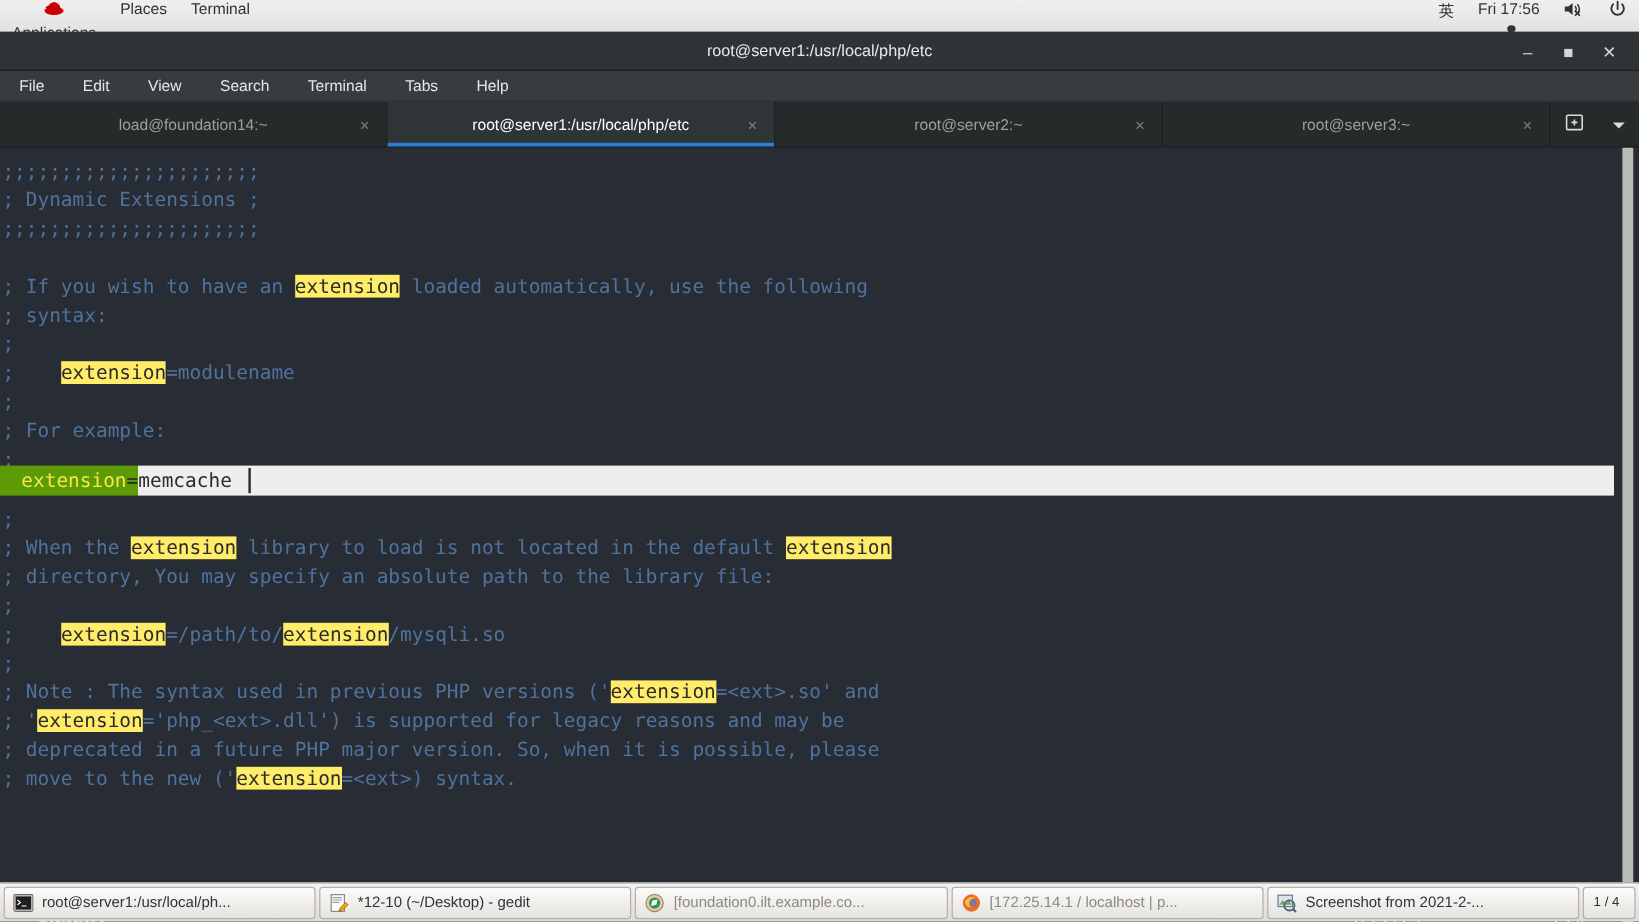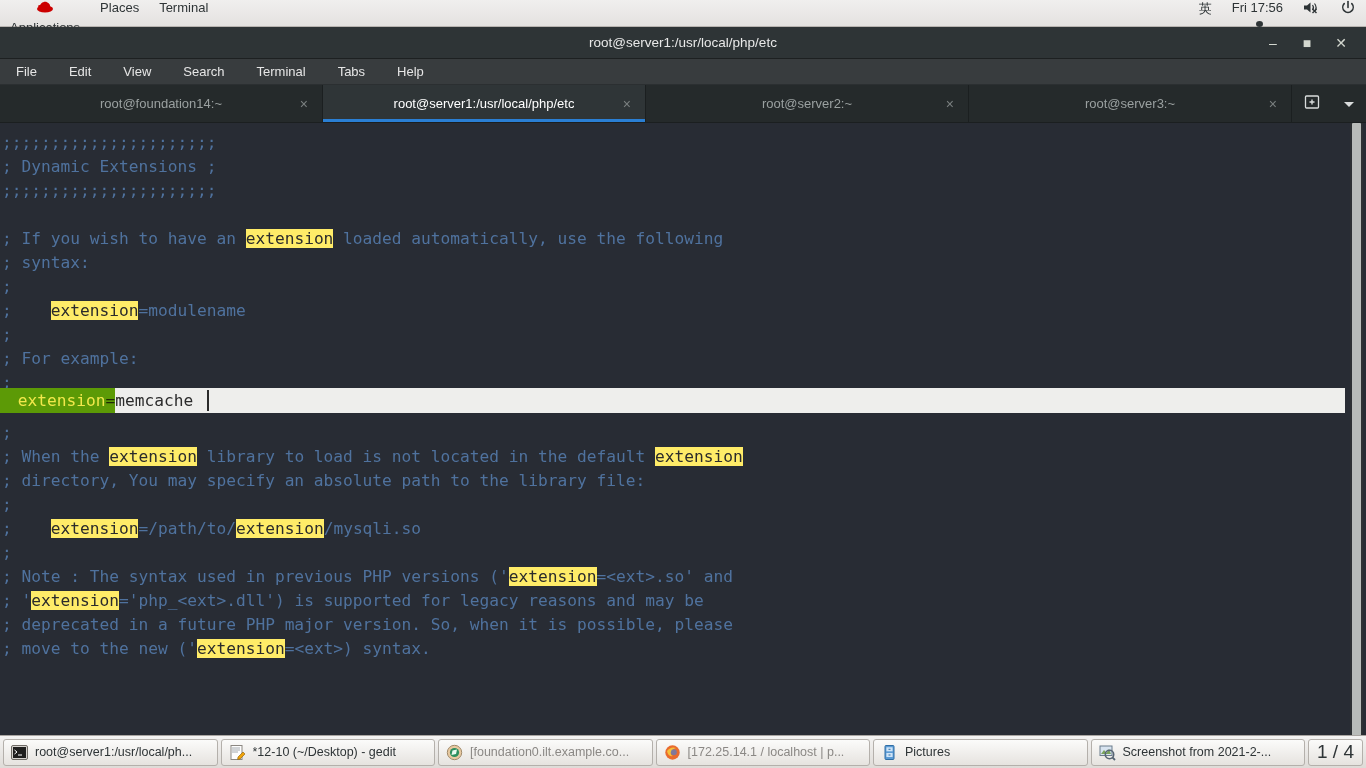--- a/index.html
+++ b/index.html
@@ -161,24 +161,24 @@
     border: 1px solid #b4b0ab; border-radius: 3px;
     font-size: 12.5px; color: #2e3436;
   }
   .task.inactive { color: #8b8885; }
   .task .tl {
     white-space: nowrap; overflow: hidden; text-overflow: ellipsis;
   }
   .task .ticon { width: 17px; height: 17px; flex: 0 0 17px; }
   #workspace {
     height: 27px; min-width: 44px; padding: 0 8px;
-    display: flex; align-items: center; justify-content: center;
+    display: flex; align-items: center; justify-content: flex-start;
     background: linear-gradient(#fbfbfa, #e6e3df);
     border: 1px solid #b4b0ab; border-radius: 3px;
-    font-size: 19px; color: #2e3436;
+    font-size: 11px; color: #2e3436;
   }
 </style>
 </head>
 <body>
 
 <div id="top-bar">
   <div class="tb-item">
     <span class="redhat-logo">
       <svg width="18" height="14" viewBox="0 0 18 14">
         <ellipse cx="9" cy="9" rx="8" ry="3.4" fill="#cc0000"></ellipse>
@@ -236,21 +236,21 @@
     <div class="mi">Edit</div>
     <div class="mi">View</div>
     <div class="mi">Search</div>
     <div class="mi">Terminal</div>
     <div class="mi">Tabs</div>
     <div class="mi">Help</div>
   </div>
 
   <div id="tab-bar">
     <div class="tab">
-      <span class="tab-label">root@foundation14:~</span>
+      <span class="tab-label">load@foundation14:~</span>
       <span class="tab-close">×</span>
     </div>
     <div class="tab active">
       <span class="tab-label">root@server1:/usr/local/php/etc</span>
       <span class="tab-close">×</span>
     </div>
     <div class="tab">
       <span class="tab-label">root@server2:~</span>
       <span class="tab-close">×</span>
     </div>
@@ -334,31 +334,20 @@
     <span class="ticon">
       <svg width="17" height="17" viewBox="0 0 17 17">
         <circle cx="8.5" cy="8.5" r="7.2" fill="#e96b2e"></circle>
         <path d="M3 7 q4-5 9-3 q-4 1 -5 4 q-1 3 2 4 q-5 1 -6 -5 Z" fill="#f5c03a"></path>
         <circle cx="9.8" cy="8.2" r="3" fill="#4a7fd4" opacity="0.65"></circle>
       </svg>
     </span>
     <span class="tl">[172.25.14.1 / localhost | p...</span>
   </div>
 
-  <div class="task">
-    <span class="ticon">
-      <svg width="17" height="17" viewBox="0 0 17 17">
-        <rect x="4" y="1.5" width="9" height="14" rx="1" fill="#5b9bd5" stroke="#2e6da4"></rect>
-        <rect x="5.4" y="3.3" width="6.2" height="4" fill="#cfe4f7"></rect>
-        <rect x="5.4" y="9" width="6.2" height="4" fill="#cfe4f7"></rect>
-        <path d="M7.5 5.3 h2 M7.5 11 h2" stroke="#2e6da4" stroke-width="1"></path>
-      </svg>
-    </span>
-    <span class="tl">Pictures</span>
-  </div>
 
   <div class="task">
     <span class="ticon">
       <svg width="17" height="17" viewBox="0 0 17 17">
         <rect x="1" y="2" width="12" height="9.5" fill="#d8e4f0" stroke="#6b7c8c"></rect>
         <path d="M2 10 L5 6 L7.5 9 L10 5 L12 10 Z" fill="#7aa35c"></path>
         <circle cx="10.5" cy="10.5" r="4.2" fill="none" stroke="#566573" stroke-width="1.6"></circle>
         <path d="M13.4 13.4 L16 16" stroke="#566573" stroke-width="1.8"></path>
       </svg>
     </span>

